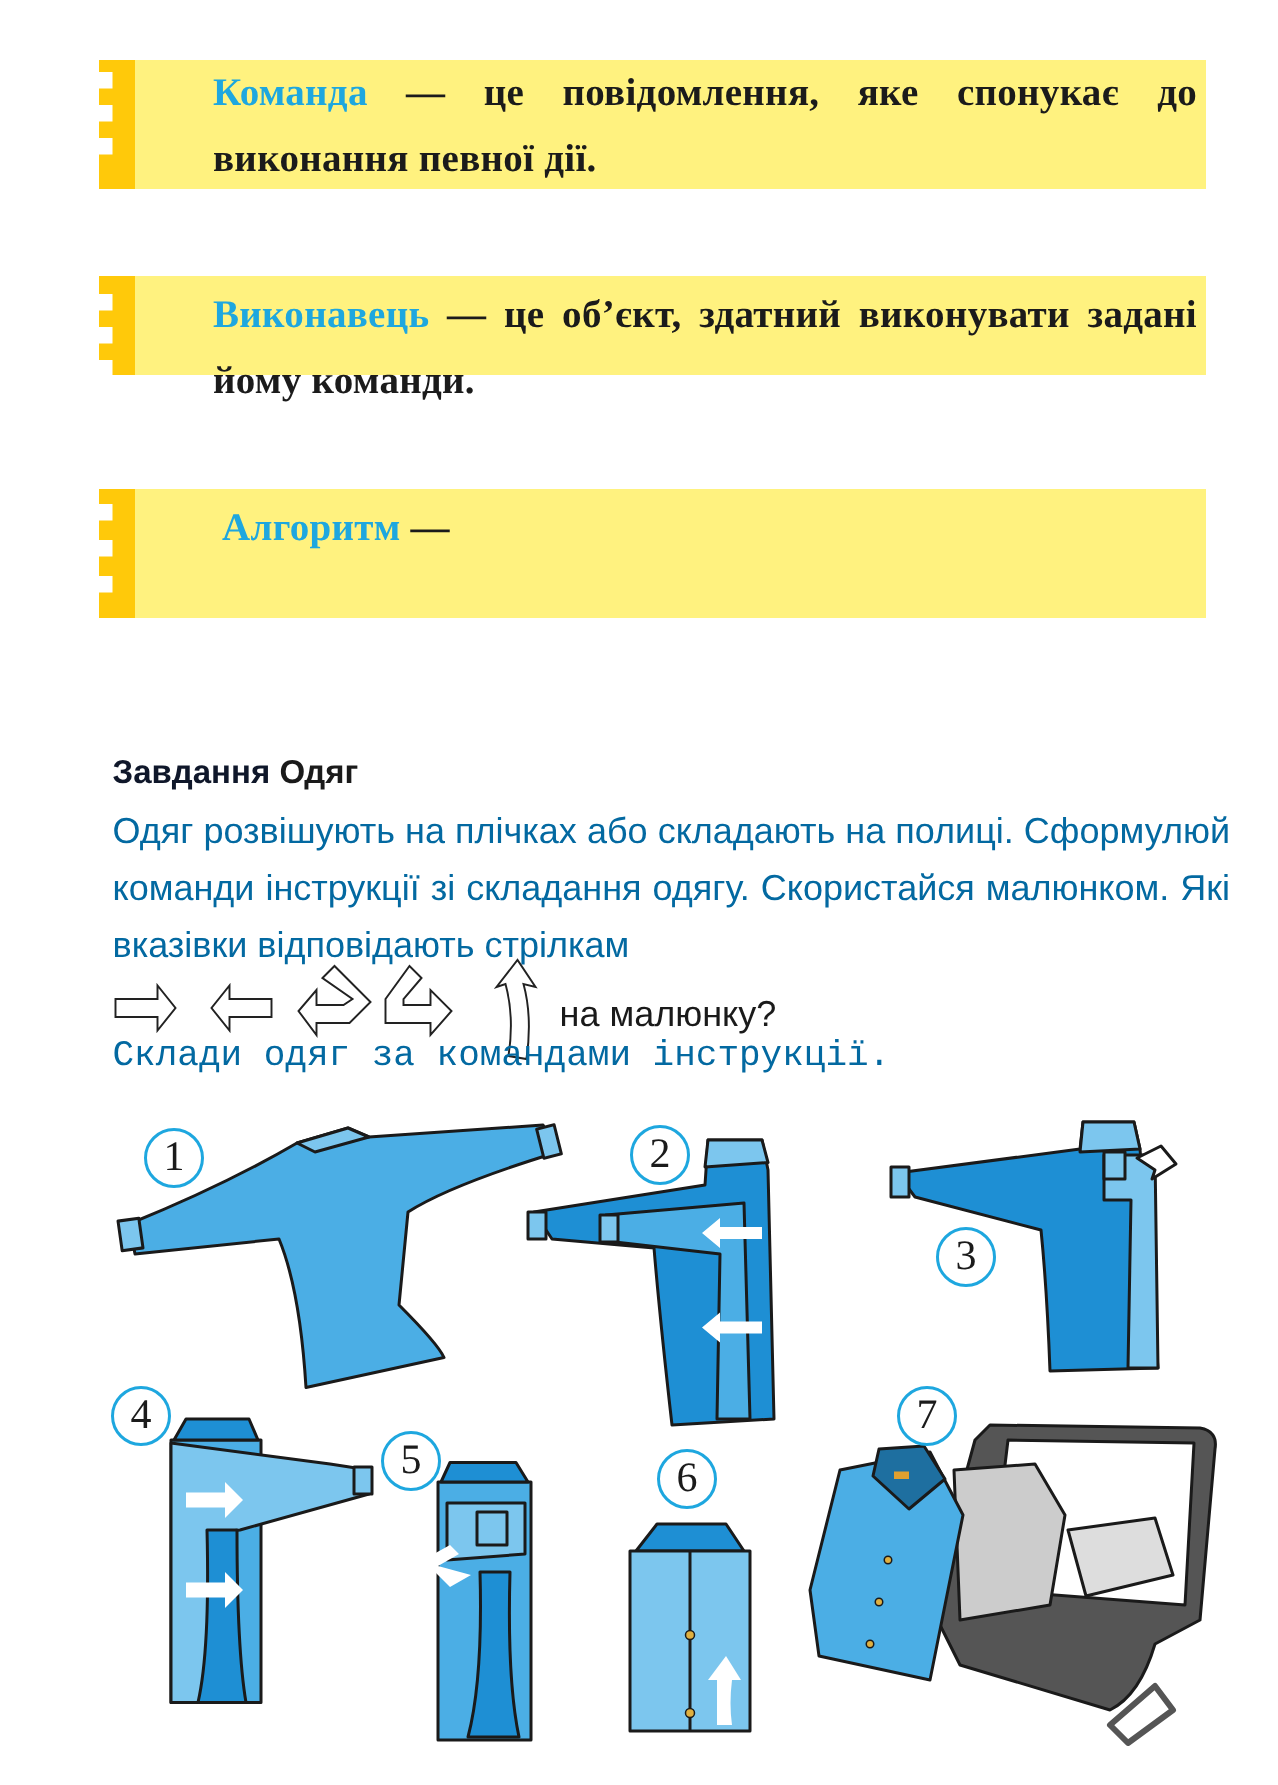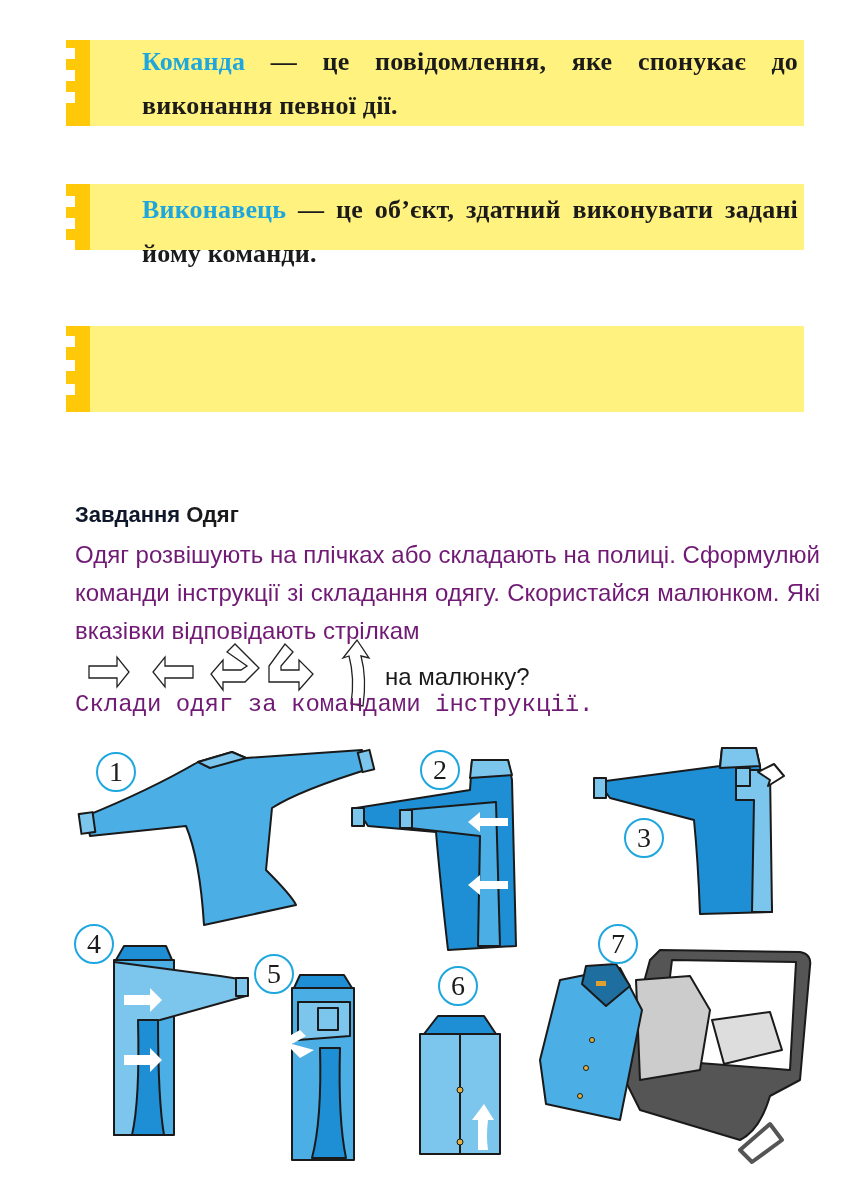--- a/index.html
+++ b/index.html
@@ -2,25 +2,25 @@
 <html><head>
 <meta charset="utf-8">
 <style>
   html, body { margin: 0; padding: 0; background: #ffffff; }
   body { width: 852px; height: 1190px; position: relative; overflow: hidden; font-family: "Liberation Sans", sans-serif; color: #1a1a1a; }
   .defbox { position: absolute; left: 66px; width: 738px; background: #FFF27F; }
   .defbox .stripe { position: absolute; left: 0; top: 0; bottom: 0; width: 24px; background: #FFC90A; }
   .defbox .notch { position: absolute; left: 0; width: 9px; height: 11px; background: #ffffff; }
   .defbox .txt { position: absolute; left: 40px; right: 6px; font-family: "Liberation Serif", serif; font-weight: bold; font-size: 26px; line-height: 44px; text-align: justify; color: #1b1b1b; letter-spacing: 0.2px; margin-left: 36px; }
   .term { color: #1EA7DF; }
-  .task { position: absolute; left: 75px; width: 745px; font-size: 24px; line-height: 38px; color: #701a75; }
+  .task { position: absolute; left: 75px; width: 745px; font-size: 24px; line-height: 38px; color: #0369a1; }
   .task-title { position: absolute; left: 75px; top: 502px; font-weight: bold; font-size: 22px; }
   .task-title .lbl { color: #0f172a; }
   .para { text-align: justify; text-align-last: left; }
-  .arrowline { position: absolute; left: 87px; top: 636px; height: 60px; display: flex; align-items: flex-end; font-size: 24px; }
+  .arrowline { position: absolute; left: 75px; top: 636px; height: 60px; display: flex; align-items: flex-end; font-size: 24px; }
   .illus { position: absolute; }
   .num { position: absolute; width: 36px; height: 36px; border: 2.5px solid #1EA7DF; border-radius: 50%; background: #fff; font-family: "Liberation Serif", serif; font-size: 28px; line-height: 36px; text-align: center; color: #1b1b1b; }
 </style>
 </head>
 <body>
 
 <div class="defbox" style="top:40px;height:86px;">
   <div class="stripe"></div>
   <div class="notch" style="top:8px"></div>
   <div class="notch" style="top:30px"></div>
@@ -34,20 +34,21 @@
   <div class="notch" style="top:34px"></div>
   <div class="notch" style="top:56px"></div>
   <div class="txt" style="top:4px"><span class="term">Виконавець</span><span> — це об’єкт, здатний виконувати задані йому команди.</span></div>
 </div>
 
 <div class="defbox" style="top:326px;height:86px;">
   <div class="stripe"></div>
   <div class="notch" style="top:10px"></div>
   <div class="notch" style="top:34px"></div>
   <div class="notch" style="top:58px"></div>
+  <div class="txt" style="top:4px;left:46px;"><span class="term">Алгоритм</span><span> —</span></div>
 </div>
 
 <div class="task-title">
   <span class="lbl">Завдання</span>
   <span>Одяг</span>
 </div>
 
 <div class="task para" style="top:536px;">Одяг розвішують на плічках або складають на полиці. Сформулюй команди інструкції зі складання одягу. Скористайся малюнком. Які вказівки відповідають стрілкам</div>
 
 <div class="arrowline">

